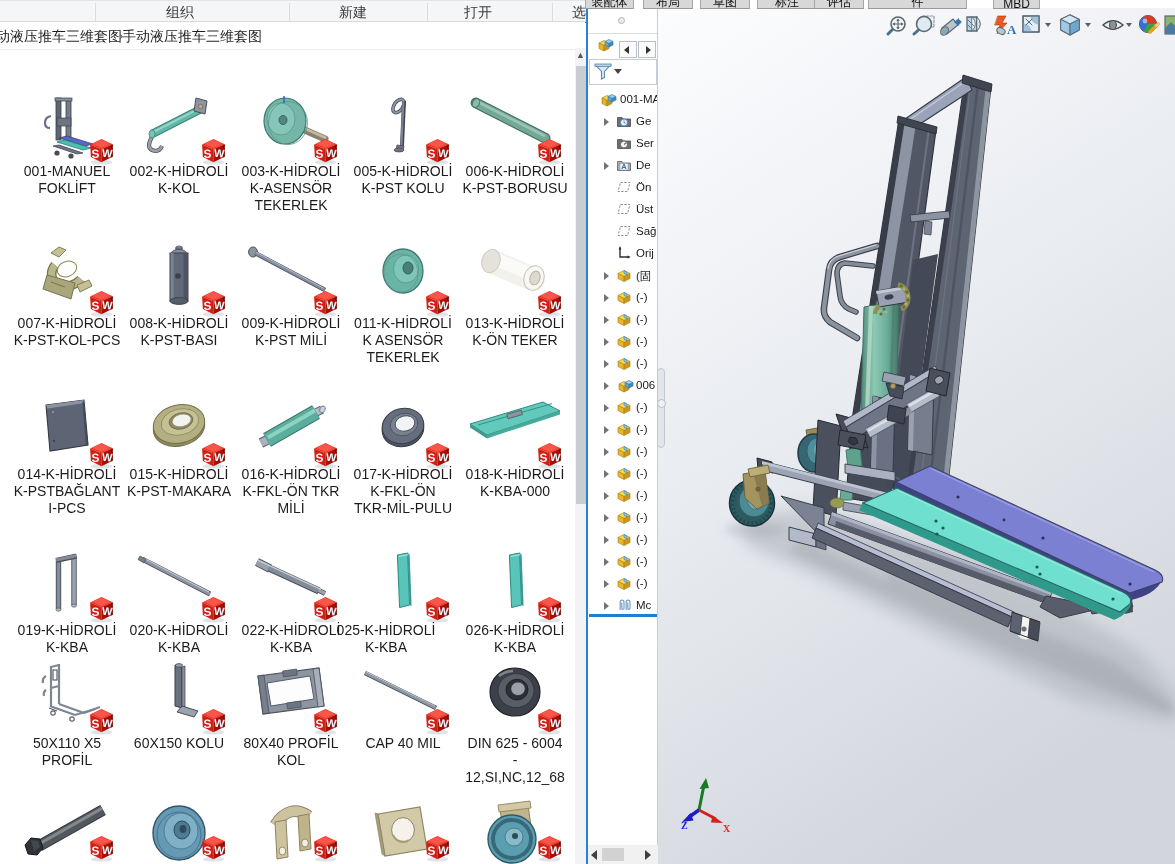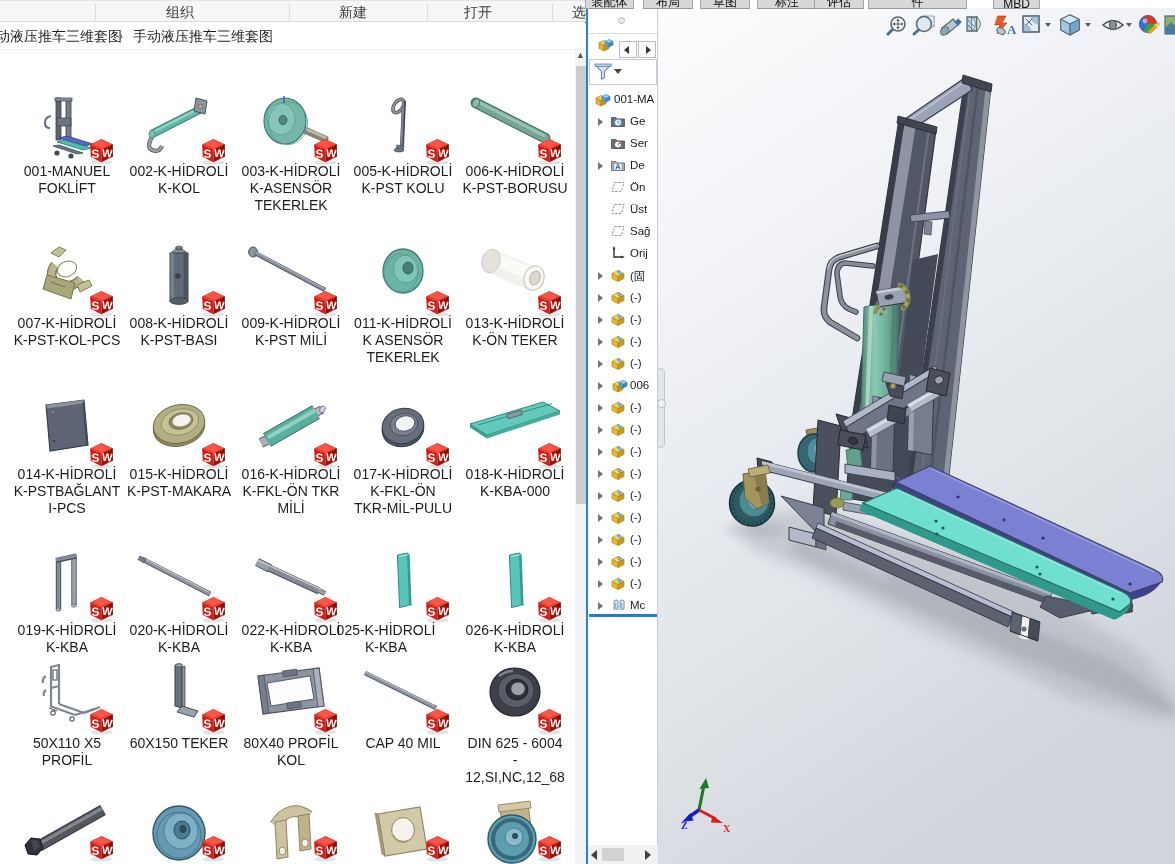--- a/index.html
+++ b/index.html
@@ -9,42 +9,42 @@
 .ribbon{position:absolute;left:0;top:0;width:586px;height:22px;background:#f5f6f7;border-top:1px solid #e4e4e4;border-bottom:1px solid #d9dadb;z-index:6}
 .rsep{position:absolute;top:2px;width:1px;height:19px;background:#dcddde}
 .rtxt{position:absolute;top:3px;font-size:14px;color:#3a3a3a}
 .crumb{position:absolute;left:0;top:23px;width:586px;height:27px;background:#fff;border-bottom:1px solid #ededee;z-index:6;overflow:hidden}
 .ctxt{position:absolute;top:5px;font-size:14px;color:#1f1f1f;white-space:nowrap}
 .sbar{position:absolute;left:575px;top:48px;width:11px;height:816px;background:#f2f3f4;z-index:7}
 .sthumb{position:absolute;left:0.5px;top:18px;width:10px;height:438px;background:#c9ccd1}
 .swtab{position:absolute;top:0;height:9px;background:#d8d8d8;border-left:1px solid #a6a6a6;border-right:1px solid #a6a6a6;border-bottom:1px solid #999;z-index:8;overflow:hidden}
 .swtab span{position:absolute;left:0;right:0;bottom:-3px;text-align:center;font-size:12px;color:#111}
 .fmpanel{position:absolute;left:588px;top:8px;width:70px;height:837px;background:#fff;border-right:1px solid #c9ccd0;z-index:6;overflow:hidden}
-.trow{position:absolute;left:2px;width:58px;height:20px}
+.trow{position:absolute;left:8px;width:58px;height:20px}
 .trow .tx{position:absolute;top:3px;font-size:11.5px;color:#1a1a1a;white-space:nowrap}
 .arr{position:absolute;width:0;height:0;border-left:5px solid #737373;border-top:4px solid transparent;border-bottom:4px solid transparent}
 .fmscroll{position:absolute;left:588px;top:845px;width:70px;height:19px;background:#f1f1f2;z-index:7}
 .blueline{position:absolute;left:589px;top:614px;width:68px;height:3px;background:#1b7fd4;z-index:7}
 .bord{position:absolute;left:585px;top:7px;width:3px;height:857px;background:#2a80d2;z-index:5}
 </style></head><body>
 
 <div class="ribbon">
  <div class="rsep" style="left:95px"></div>
     <div class="rsep" style="left:289px"></div>
  <div class="rsep" style="left:427px"></div>
     <div class="rsep" style="left:552px"></div>
  <div class="rtxt" style="left:166px">组织</div>
  <div class="rtxt" style="left:339px">新建</div>
  <div class="rtxt" style="left:464px">打开</div>
  <div class="rtxt" style="left:572px">选</div>
 </div>
 <div class="crumb">
  <div class="ctxt" style="left:-4px">动液压推车三维套图</div>
  <div class="ctxt" style="left:119px;color:#555;font-size:12px;top:6px">›</div>
- <div class="ctxt" style="left:133px">手动液压推车三维套图</div>
+ <div class="ctxt" style="left:122px">手动液压推车三维套图</div>
 </div>
 <div class="sbar">
  <div style="position:absolute;left:1px;top:2px;font-size:9px;color:#555">▲</div>
  <div class="sthumb"></div>
 </div>
 <div class="lbl" style="left:9px;top:163px">001-MANUEL<br>FOKLİFT</div>
 <div class="lbl" style="left:121px;top:163px">002-K-HİDROLİ<br>K-KOL</div>
 <div class="lbl" style="left:233px;top:163px">003-K-HİDROLİ<br>K-ASENSÖR<br>TEKERLEK</div>
 <div class="lbl" style="left:345px;top:163px">005-K-HİDROLİ<br>K-PST KOLU</div>
 <div class="lbl" style="left:457px;top:163px">006-K-HİDROLİ<br>K-PST-BORUSU</div>
@@ -57,21 +57,21 @@
 <div class="lbl" style="left:121px;top:466px">015-K-HİDROLİ<br>K-PST-MAKARA</div>
 <div class="lbl" style="left:233px;top:466px">016-K-HİDROLİ<br>K-FKL-ÖN TKR<br>MİLİ</div>
 <div class="lbl" style="left:345px;top:466px">017-K-HİDROLİ<br>K-FKL-ÖN<br>TKR-MİL-PULU</div>
 <div class="lbl" style="left:457px;top:466px">018-K-HİDROLİ<br>K-KBA-000</div>
 <div class="lbl" style="left:9px;top:622px">019-K-HİDROLİ<br>K-KBA</div>
 <div class="lbl" style="left:121px;top:622px">020-K-HİDROLİ<br>K-KBA</div>
 <div class="lbl" style="left:233px;top:622px">022-K-HİDROLİ<br>K-KBA</div>
 <div class="lbl" style="left:328px;top:622px">025-K-HİDROLİ<br>K-KBA</div>
 <div class="lbl" style="left:457px;top:622px">026-K-HİDROLİ<br>K-KBA</div>
 <div class="lbl" style="left:9px;top:735px">50X110 X5<br>PROFİL</div>
-<div class="lbl" style="left:121px;top:735px">60X150 TEKER</div>
+<div class="lbl" style="left:121px;top:735px">60X150 KOLU</div>
 <div class="lbl" style="left:233px;top:735px">80X40 PROFİL<br>KOL</div>
 <div class="lbl" style="left:345px;top:735px">CAP 40 MIL</div>
 <div class="lbl" style="left:457px;top:735px">DIN 625 - 6004<br>-<br>12,SI,NC,12_68</div>
 <svg class="ab" style="left:0;top:0;z-index:1" width="1175" height="864" viewBox="0 0 1175 864">
 <defs>
 
 <g id="swb">
  <ellipse cx="12" cy="21" rx="9" ry="2" fill="#aab0b8" opacity="0.35"></ellipse>
  <polygon points="2.6,6.2 12,1.6 21.4,6 12,10.2" fill="#ee3424"></polygon>
  <polygon points="4.2,5.6 12,2.2 19.8,5.8 12,9.2" fill="#f9564a"></polygon>

